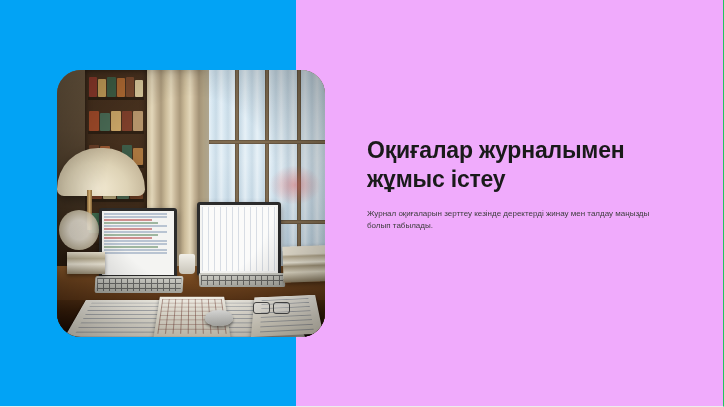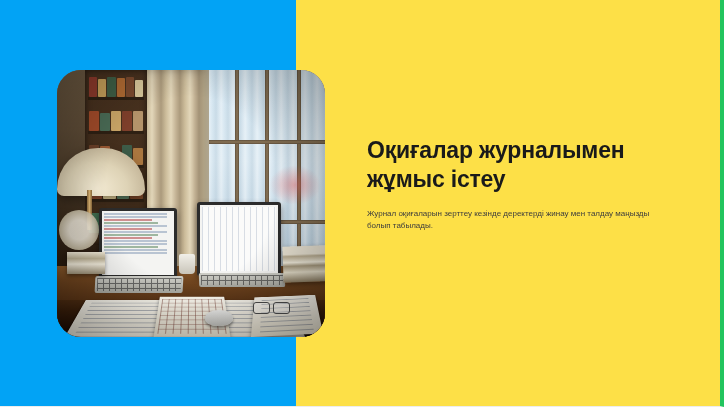--- a/index.html
+++ b/index.html
@@ -7,24 +7,24 @@
     padding: 0;
     background: #ffffff;
   }
   body {
     font-family: "Liberation Sans", sans-serif;
   }
   .slide {
     position: relative;
     width: 724px;
     height: 407px;
-    background: #fde047;
+    background: #f0abfc;
     overflow: hidden;
     box-sizing: border-box;
-    border-right: 4px solid #22c55e;
+    border-right: 1px solid #22c55e;
     border-bottom: 1px solid #ededed;
   }
   
   .blue-panel {
     position: absolute;
     left: 0;
     top: 0;
     width: 296px;
     height: 407px;
     background: #02a3f5;

